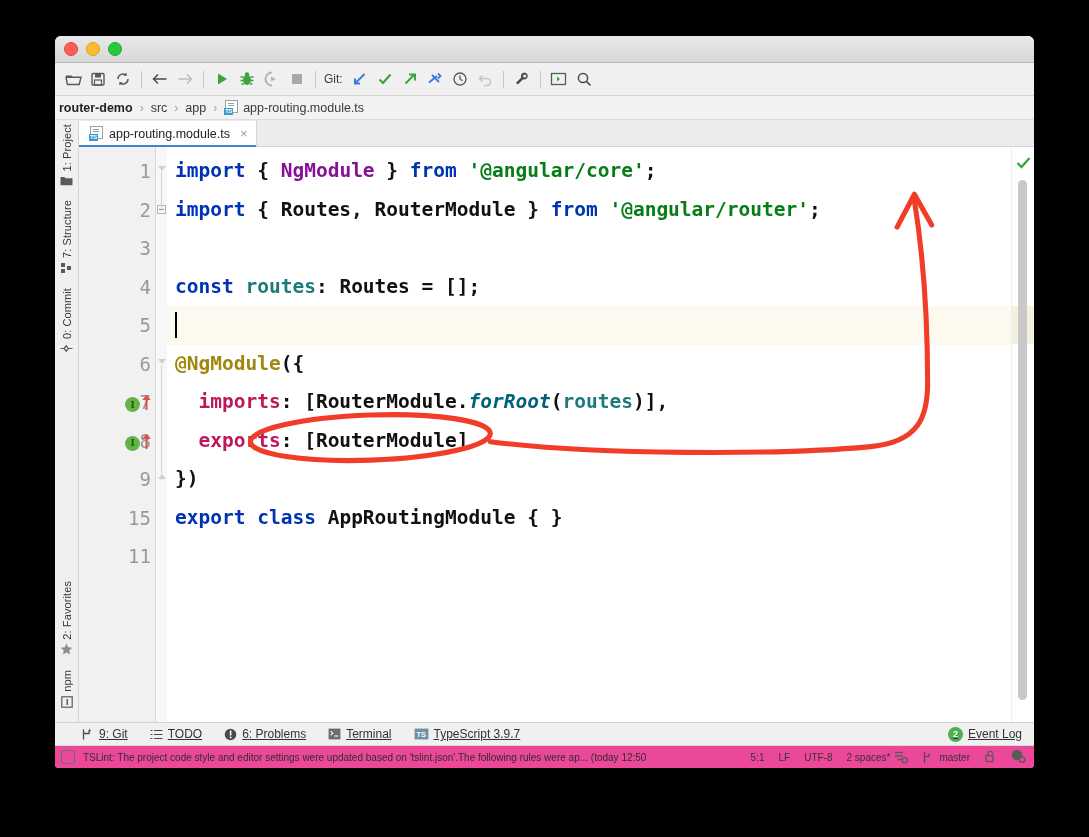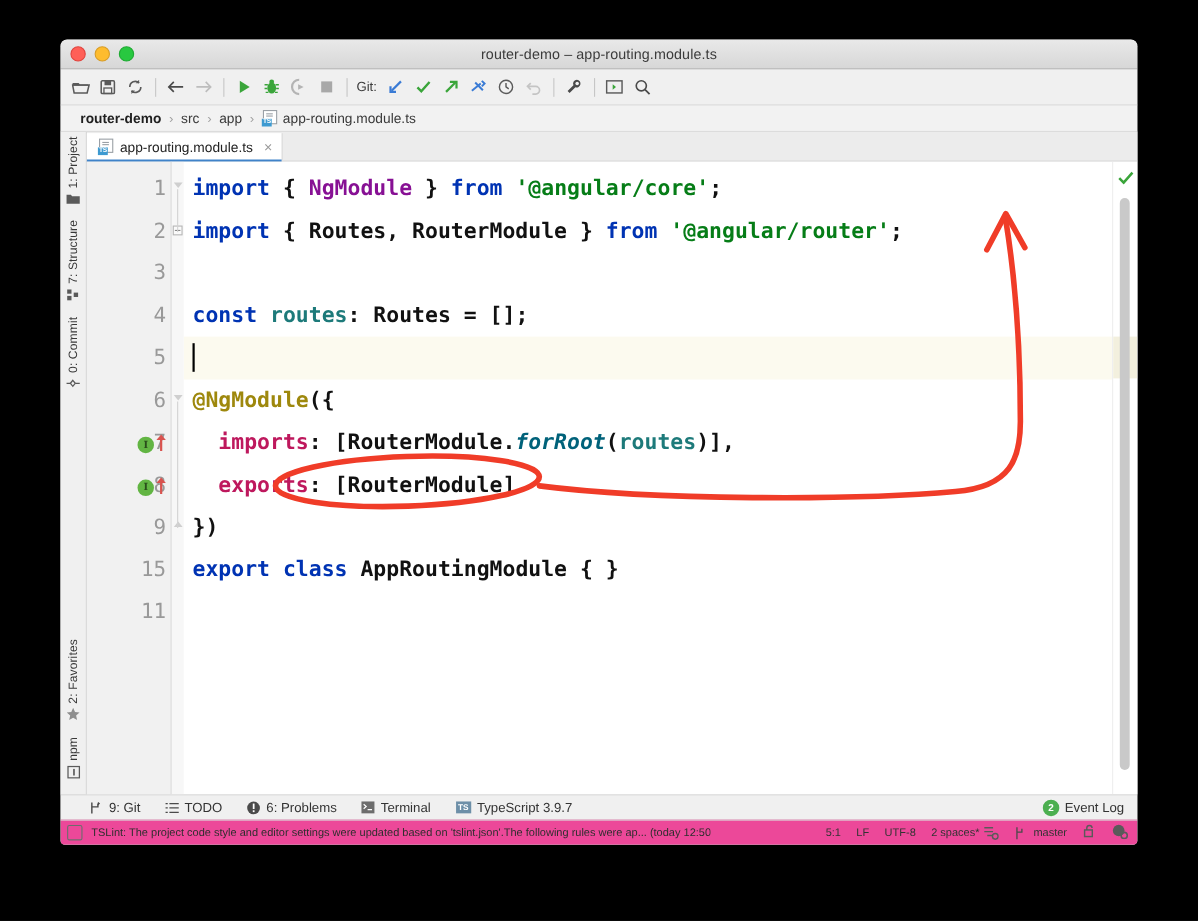--- a/index.html
+++ b/index.html
@@ -119,21 +119,21 @@
     margin: 0 4px 0 2px;
   }
 
   
   .breadcrumb {
     height: 23px;
     background: #f2f2f2;
     border-bottom: 1px solid #dcdcdc;
     display: flex;
     align-items: center;
-    padding-left: 16px;
+    padding-left: 2px;
     font-size: 12.5px;
     color: #3a3a3a;
     gap: 0px;
     flex: 0 0 auto;
   }
   .crumb { padding: 0 2px; }
   .crumb.bold { font-weight: bold; color: #1f1f1f; }
   .crumb-sep {
     color: #a0a0a0;
     font-size: 12px;
@@ -408,20 +408,21 @@
   .toolwin-bar {
     height: 22px;
     background: #f0f0f0;
     border-top: 1px solid #d4d4d4;
     display: flex;
     align-items: center;
     font-size: 12px;
     color: #333;
     flex: 0 0 auto;
     padding-left: 26px;
+    text-decoration: underline;
   }
   .twb-item {
     display: flex; align-items: center; gap: 5px;
     margin-right: 22px;
   }
   .statusbar {
     height: 22px;
     background: #ec4899;
     border-top: 1px solid #dadada;
     display: flex;
@@ -465,21 +466,20 @@
 
 <div id="root">
   <div class="window">
 
     <div class="titlebar">
       <div class="traffic">
         <div class="dot red"></div>
         <div class="dot amber"></div>
         <div class="dot green"></div>
       </div>
-      <div class="title-text">router-demo – app-routing.module.ts</div>
     </div>
 
     <div class="toolbar">
       <div class="tb-btn">
         <svg width="17" height="15" viewBox="0 0 17 15">
           <path d="M1 3.5h5.5l1.2 1.4H15v1H1z" fill="#5a5a5a"></path>
           <path d="M1 5.2h15l-1.8 7.3H2.4z" fill="none" stroke="#5a5a5a" stroke-width="1.4"></path>
         </svg>
       </div>
       <div class="tb-btn">

